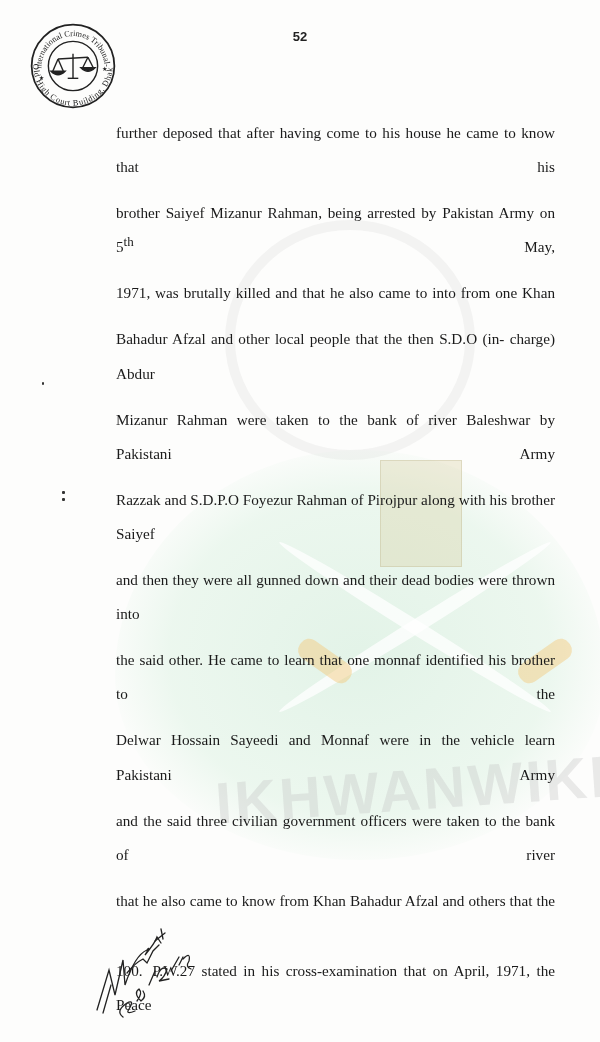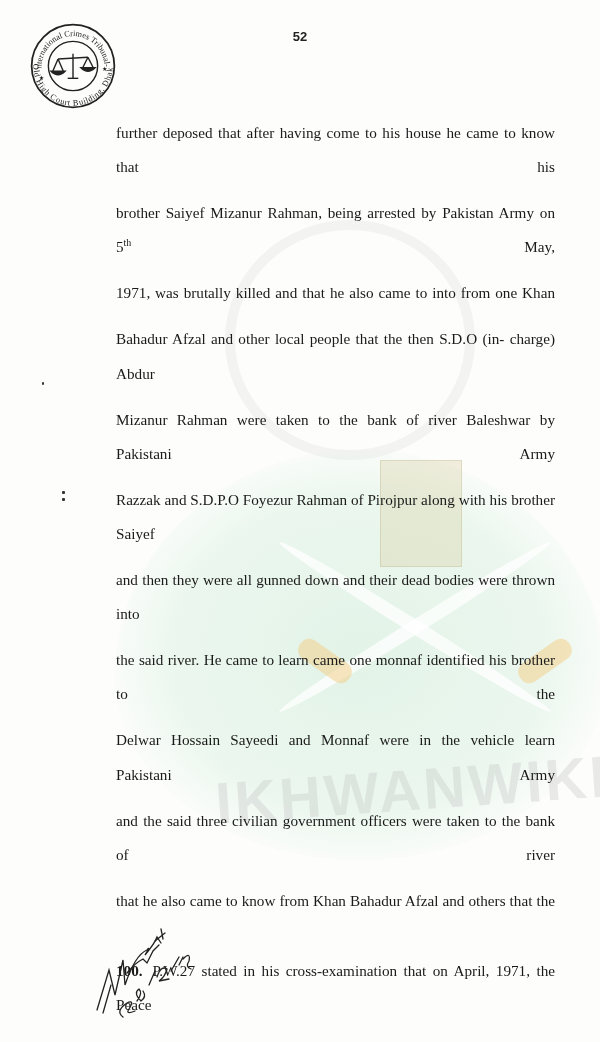--- a/index.html
+++ b/index.html
@@ -124,25 +124,25 @@
       line-height: 34.1px;
       text-align: justify;
     }
     .body-text p {
       margin: 12px;
     }
     .para-gap {
       height: 12px;
     }
     .para-num {
-      font-weight: bold;
+      font-weight: normal;
       margin-right: 10px;
     }
     sup {
-      font-size: 10px;
+      font-size: 13px;
       line-height: 0;
       vertical-align: 6px;
     }
     .last-line {
       text-align-last: left;
     }
     .justify-last {
       text-align-last: justify;
     }
     .stray-mark {
@@ -208,21 +208,21 @@
   </svg>
 
   <div class="body-text">
     <p class="justify-last">further deposed that after having come to his house he came to know that his</p>
     <p class="justify-last"><span>brother Saiyef Mizanur Rahman, being arrested by Pakistan Army on 5</span><sup>th</sup><span> May,</span></p>
     <p class="justify-last">1971, was brutally killed and that he also came to into from one Khan</p>
     <p class="justify-last">Bahadur Afzal and other local people that the then S.D.O (in- charge) Abdur</p>
     <p class="justify-last">Mizanur Rahman were taken to the bank of river Baleshwar by Pakistani Army</p>
     <p class="justify-last">Razzak and S.D.P.O Foyezur Rahman of Pirojpur along with his brother Saiyef</p>
     <p class="justify-last">and then they were all gunned down and their dead bodies were thrown into</p>
-    <p class="justify-last">the said river. He came to learn came one monnaf identified his brother to the</p>
+    <p class="justify-last">the said other. He came to learn that one monnaf identified his brother to the</p>
     <p class="justify-last">Delwar Hossain Sayeedi  and Monnaf were in the vehicle learn Pakistani Army</p>
     <p class="justify-last">and the said three civilian government officers were taken to the bank of river</p>
     <p class="justify-last">that he also came to know from Khan Bahadur Afzal and others that the</p>
 
     <div class="para-gap"></div>
 
     <p class="justify-last"><span class="para-num">100.</span><span>P.W.27 stated in his cross-examination that on April, 1971, the Peace</span></p>
     <p class="justify-last">Committee was formed at Pirojpur under the leadership of Khan Bahadur</p>
     <p class="justify-last">Afzal; that except the then S.D.O (in-charge) Abdur Razzak, S.D.P.O Foyezur</p>
     <p class="justify-last">Rahman and his (P.W.27) brother Saiyef Mizanur Rahman, there was no other</p>

